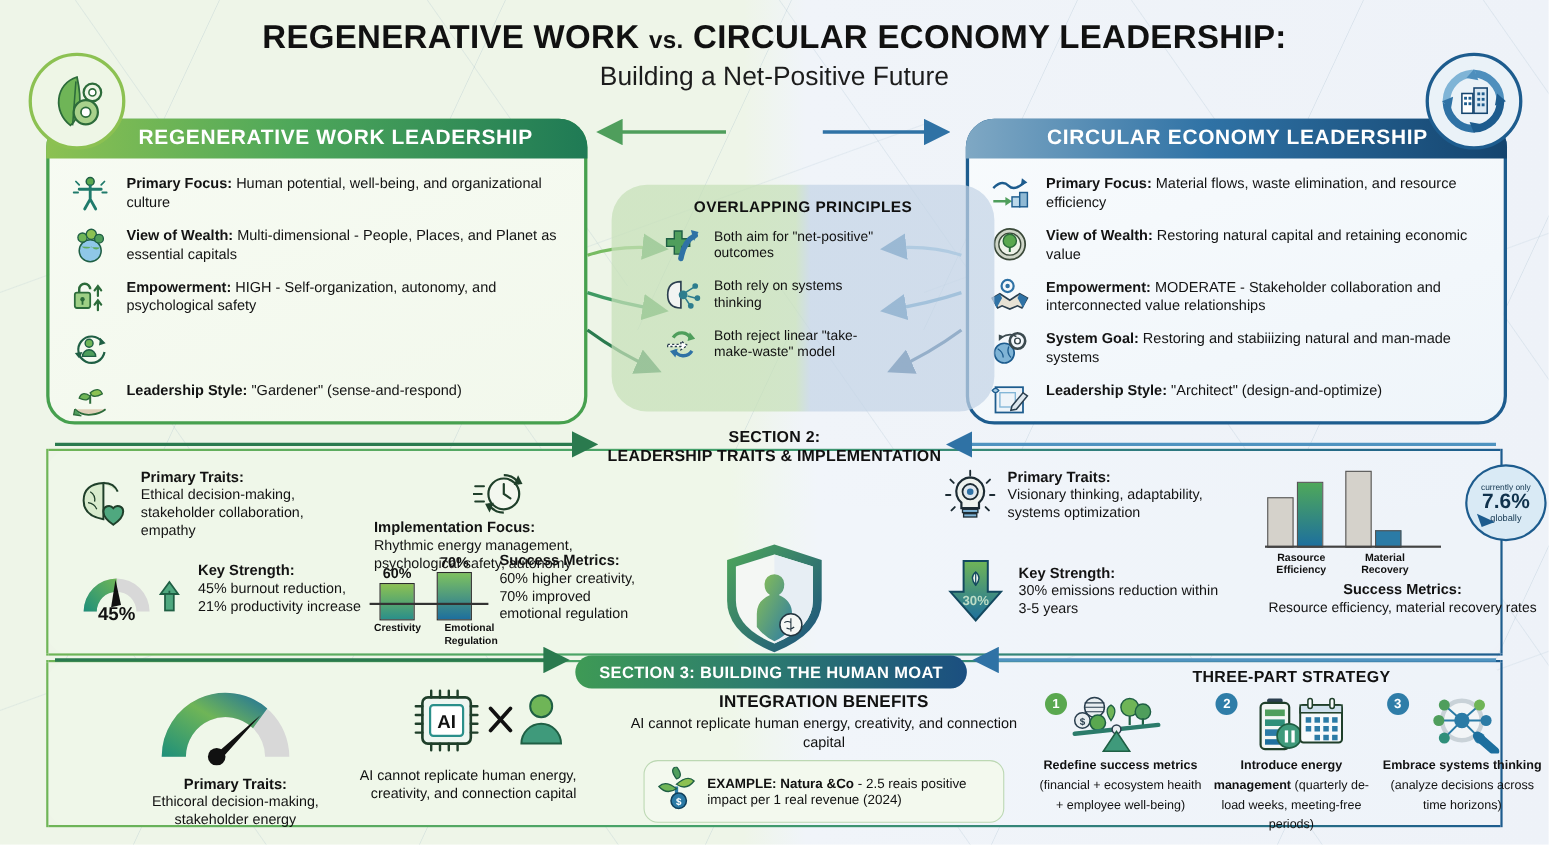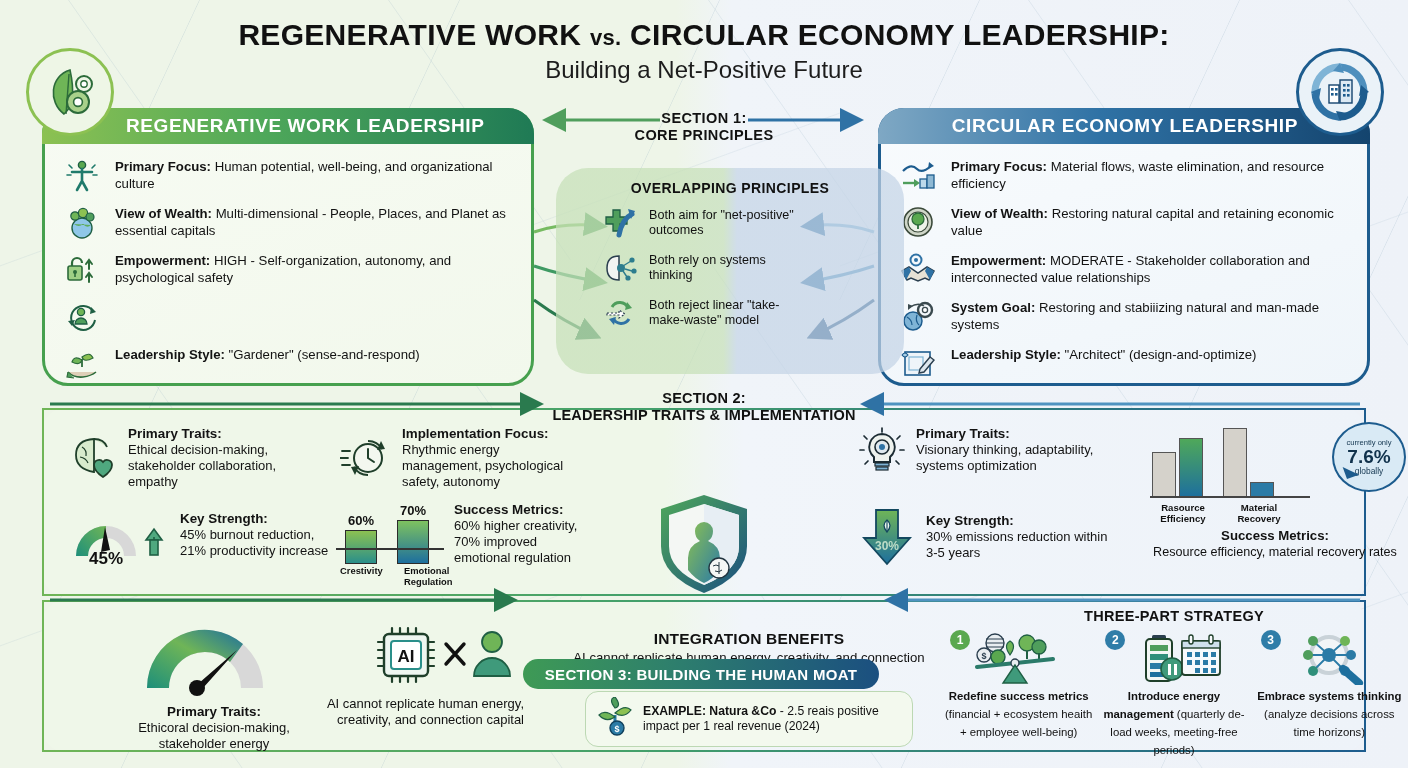--- a/index.html
+++ b/index.html
@@ -103,21 +103,21 @@
   .band2 {
     position: absolute; left: 42px; top: 408px; width: 1324px; height: 188px;
     border-radius: 24px;
     background: linear-gradient(90deg,#eff7e9 0%, #eff7e9 47%, #f1f5fa 53%, #eef3f9 100%);
     border: 2.5px solid transparent;
     border-image: linear-gradient(90deg,#6fb557 0%, #43a06a 45%, #1d5c8e 100%) 1;
     border-radius: 24px;
   }
   .band2-inner { position: absolute; inset: 0; border-radius: 24px; }
   .b2-l-traits { position: absolute; left: 26px; top: 16px; width: 250px; display:flex; gap:8px;}
-  .b2-l-impl  { position: absolute; left: 296px; top: 16px; width: 230px; display:flex; gap:12px;}
+  .b2-l-impl  { position: absolute; left: 296px; top: 16px; width: 230px; display:flex; gap:0;flex-direction:column;}
   .b2-l-key   { position: absolute; left: 26px; top: 92px; width: 260px; display:flex; gap:6px; align-items:center;}
   .b2-l-succ  { position: absolute; left: 296px; top: 92px; width: 240px; display:flex; gap:8px;}
   .b2-r-traits{ position: absolute; left: 812px; top: 16px; width: 250px; display:flex; gap:8px;}
   .b2-r-key   { position: absolute; left: 812px; top: 96px; width: 260px; display:flex; gap:8px; align-items:center;}
   .b2-r-chart { position: absolute; left: 1106px; top: 10px; width: 250px;}
 
   .lbl { font-size: 13px; line-height: 1.22; color: #131313; }
   .lbl b { font-weight: 700; font-size: 13.4px; display:block;}
   .ico-box { flex: 0 0 auto; display:flex; align-items:center; justify-content:center;}
 
@@ -148,21 +148,21 @@
   .bubble::after {
     content:""; position:absolute; left:4px; bottom:2px;
     border: 9px solid transparent; border-top-color:#1d5c8e;
     transform: rotate(25deg);
   }
   .rsucc { text-align:center; font-size: 12.6px; line-height:1.22; color:#111; margin-top: 4px;}
   .rsucc b { font-weight:700; font-size: 13.2px; display:block;}
 
   
   .sec3-pill {
-    position: absolute; left: 523px; top: 623px; width: 356px; height: 30px;
+    position: absolute; left: 523px; top: 560px; width: 356px; height: 30px;
     border-radius: 16px; z-index: 8;
     background: linear-gradient(90deg,#3e9a55 0%, #2d7d6e 45%, #1b4f80 100%);
     color:#fff; font-size: 15px; font-weight: 700; letter-spacing:.3px;
     display:flex; align-items:center; justify-content:center;margin-top:36px;
   }
   .band3 {
     position: absolute; left: 42px; top: 600px; width: 1324px; height: 152px;
     border-radius: 24px;
     background: linear-gradient(90deg,#eff7e9 0%, #eff7e9 47%, #f1f5fa 53%, #eef3f9 100%);
     border: 2.5px solid transparent;
@@ -236,24 +236,20 @@
         <rect x="26" y="32" width="2.6" height="2.6" fill="#1d5c8e"></rect>
       <rect x="34" y="23" width="2.6" height="2.6" fill="#1d5c8e"></rect>
         <rect x="38" y="23" width="2.6" height="2.6" fill="#1d5c8e"></rect>
       <rect x="34" y="28" width="2.6" height="2.6" fill="#1d5c8e"></rect>
         <rect x="38" y="28" width="2.6" height="2.6" fill="#1d5c8e"></rect>
       <rect x="34" y="33" width="2.6" height="2.6" fill="#1d5c8e"></rect>
         <rect x="38" y="33" width="2.6" height="2.6" fill="#1d5c8e"></rect>
     </svg>
   </div>
 
-  <div class="sec1-label">
-    <div>SECTION 1:</div>
-    <div>CORE PRINCIPLES</div>
-  </div>
 
   <svg class="arrows arrows-top" width="1408" height="768">
     <defs>
       <marker id="mg" markerWidth="8" markerHeight="8" refX="6" refY="4" orient="auto">
         <path d="M0,0 L8,4 L0,8 z" fill="#4f9e5c"></path>
       </marker>
       <marker id="mb" markerWidth="8" markerHeight="8" refX="6" refY="4" orient="auto">
         <path d="M0,0 L8,4 L0,8 z" fill="#2f72a5"></path>
       </marker>
       <marker id="mgd" markerWidth="8" markerHeight="8" refX="6" refY="4" orient="auto">

